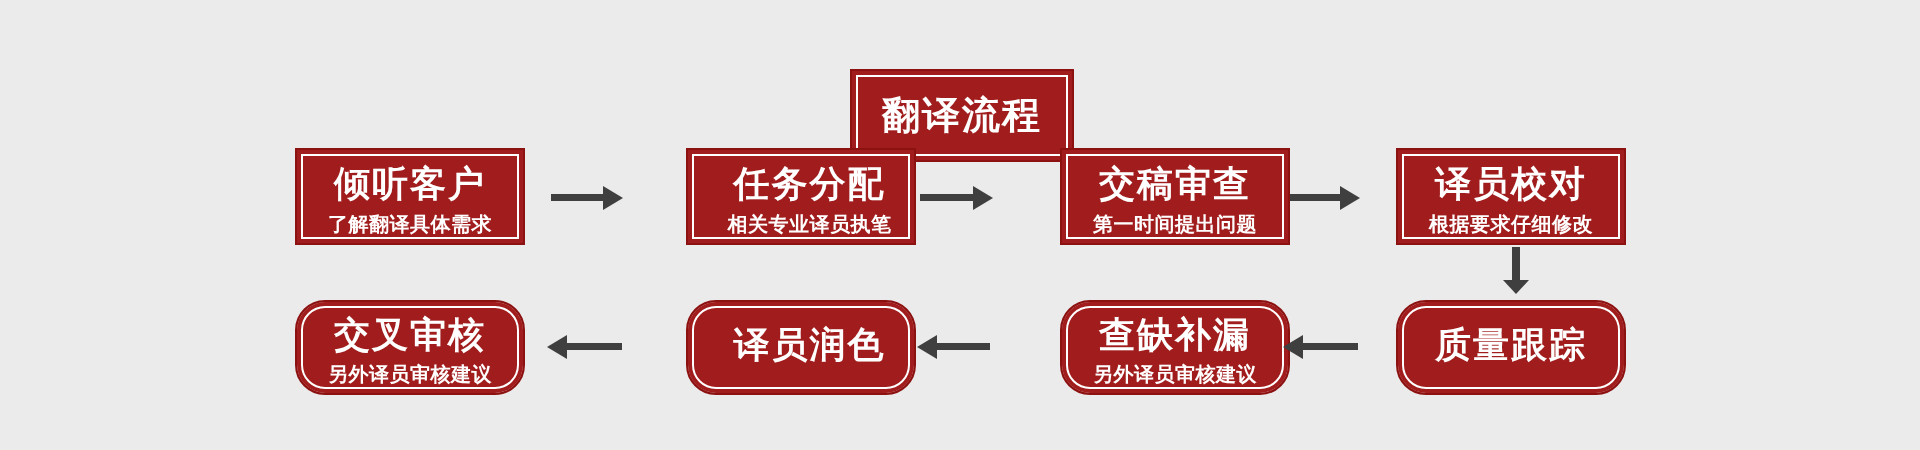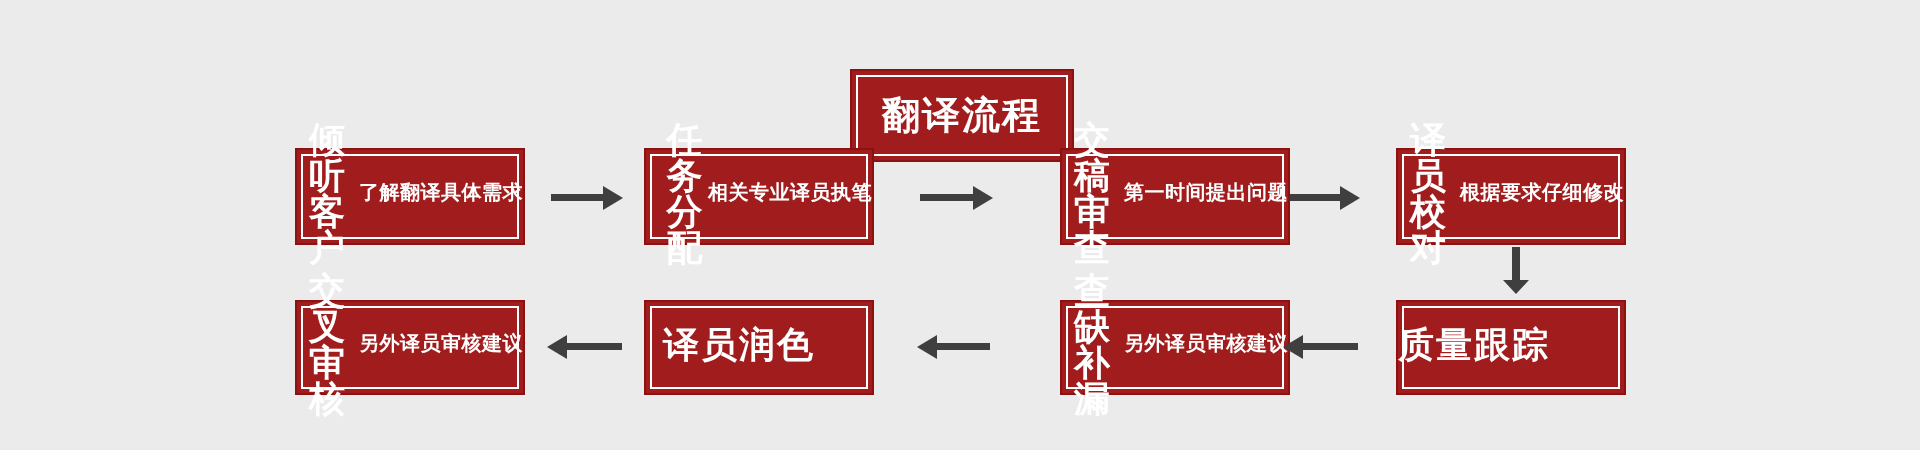--- a/index.html
+++ b/index.html
@@ -22,37 +22,37 @@
     font-weight: bold;
     text-align: center;
   }
   .title-box {
     left: 850px; top: 25px; width: 224px; height: 93px;
     display: flex; align-items: center; justify-content: center;
     font-size: 38px; letter-spacing: 2px; margin-top: 44px;
   }
   .step {
     width: 230px; height: 97px;
-    display: flex; flex-direction: row;
+    display: flex; flex-direction: column;
     align-items: center; justify-content: flex-end;
     padding-bottom: 9px;
   }
   .step .main {
     flex: 1; display: flex; align-items: center;
     font-size: 36px; letter-spacing: 2px; line-height: 1;
     padding-top: 4px;
   }
   .step .sub {
     font-size: 20px; letter-spacing: 0.5px; line-height: 1;
     white-space: nowrap;
   }
   .r1 { top: 148px; }
-  .r2 { top: 300px; height: 95px; }
+  .r2 { top: 300px; height: 95px; border-radius: 30px; }
   .c1 { left: 295px; }
-  .c2 { left: 644px; padding-left: 17px; }
+  .c2 { left: 686px; padding-left: 17px; }
   .c3 { left: 1060px; }
   .c4 { left: 1396px; }
 
   
   .arrow { position: absolute; }
   .arrow .shaft { position: absolute; background: #3F3F3F; }
   .arrow .head { position: absolute; width: 0; height: 0; }
 
   .arrow-right { height: 24px; top: 186px; }
   .arrow-right .shaft { left: 0; top: 8px; height: 7px; right: 17px; }

